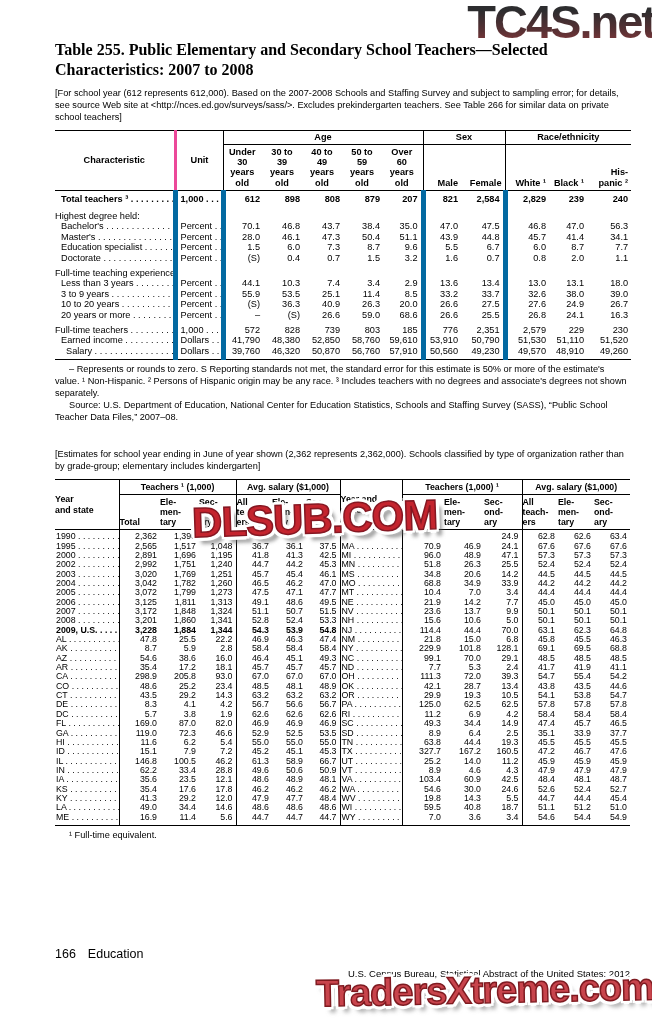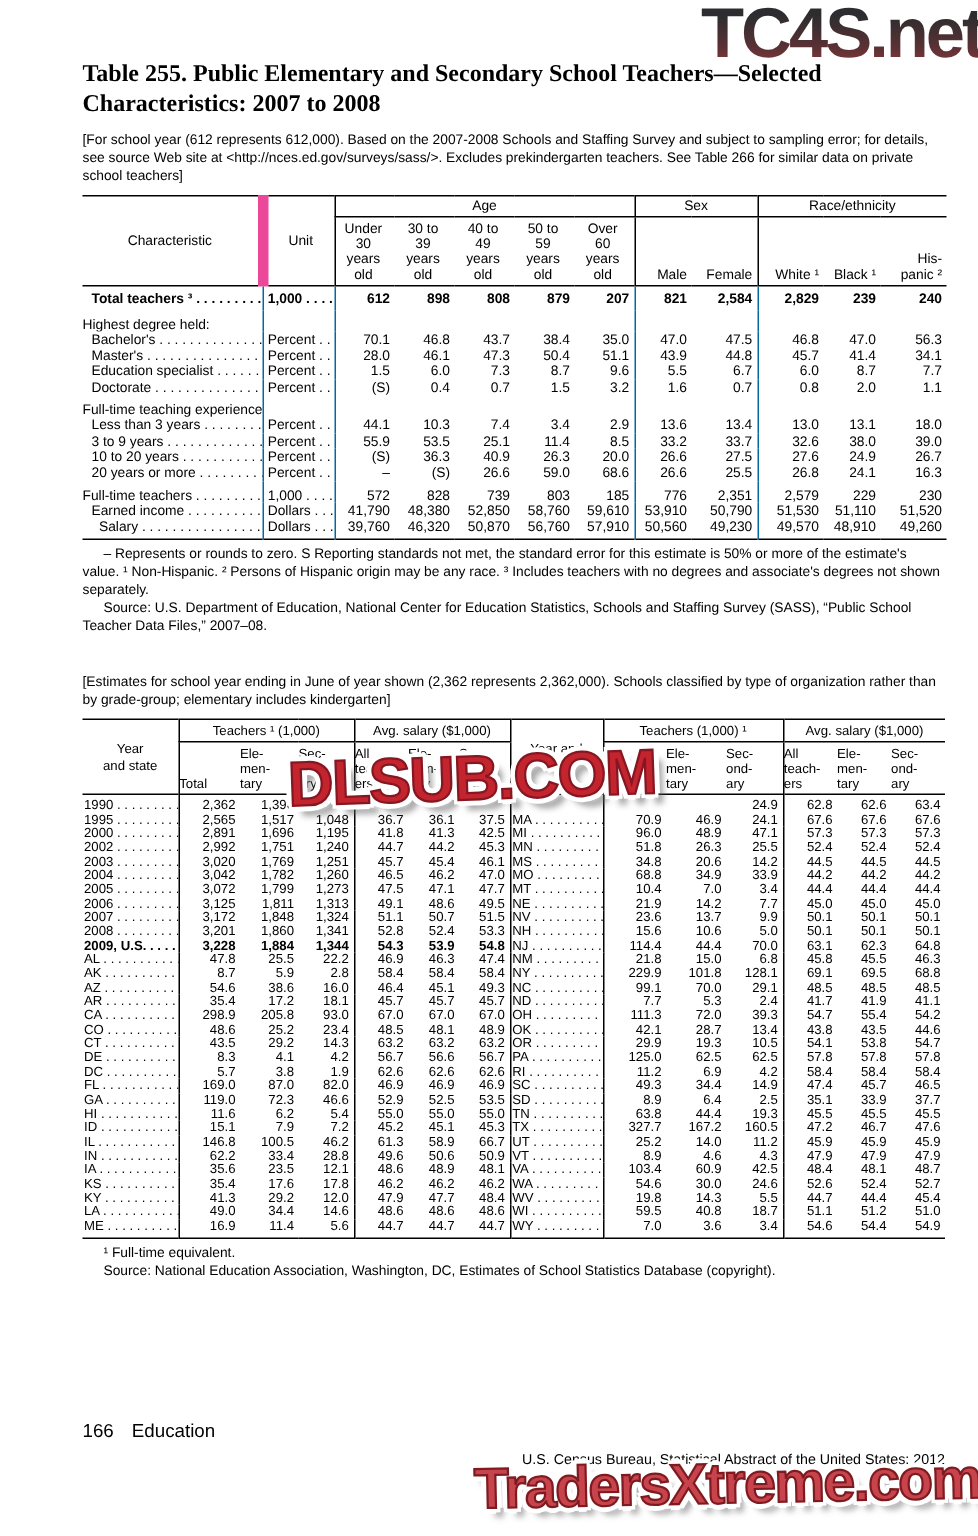--- a/index.html
+++ b/index.html
@@ -2,48 +2,48 @@
 <html><head>
 <meta charset="utf-8">
 <style>
   *{margin:0;padding:0;box-sizing:border-box}
   html,body{width:652px;height:1024px}
   body{position:relative;background:#fff;color:#000;font-family:"Liberation Sans",sans-serif;overflow:hidden}
   .content{padding:40px 22px 0 55px}
   .tbl-title{font-family:Liberation Serif, serif;font-weight:bold;font-size:16px;line-height:1.28;margin-bottom:7px}
   .headnote{font-size:9.2px;line-height:1.3;margin-bottom:6px}
   table{border-collapse:collapse;table-layout:fixed;width:100%;border-top:1.5px solid #000;border-bottom:1.5px solid #000}
-  th{font-weight:normal;font-size:inherit}
+  th{font-weight:bold;font-size:inherit}
   .bold{font-weight:bold}
   tr.gap td{padding-top:4px}
   .lt{display:inline}
   .lt.leader::after{content:" . . . . . . . . . . . . . . . . . . . . . . . . . . . . . . . . . ."}
   .ind1 .lt{padding-left:6px;display:inline-block}
   .ind2 .lt{padding-left:11px;display:inline-block}
   
   .t255{font-size:9.2px}
   .t255 thead{border-bottom:1px solid #000}
   .t255 .grp{text-align:center;border-bottom:1px solid #000;border-left:1px solid #000;padding:1px 0 2px}
   .t255 .hc,.t255 .hu{vertical-align:middle;text-align:center}
-  .t255 .hu{border-left:7px solid #ec4899}
+  .t255 .hu{border-left:3px solid #ec4899}
   .t255 .sub{vertical-align:bottom;text-align:center;white-space:pre-line;line-height:1.12;padding:2px 2px 2px 0}
   .t255 .sub.r{text-align:right;padding-right:3px}
   .t255 th.c0,.t255 th.c5,.t255 th.c7{border-left:1px solid #000}
   .t255 td{line-height:10.6px;vertical-align:bottom;font-size:9.2px}
   .t255 td.num{text-align:right;padding-right:3px;white-space:nowrap}
-  .t255 td.unit,.t255 td.c0,.t255 td.c5,.t255 td.c7{border-left:1px solid #0369a1}
+  .t255 td.unit,.t255 td.c0,.t255 td.c5,.t255 td.c7{border-left:5px solid #0369a1}
   .t255 td.lbl,.t255 td.unit{overflow:hidden;white-space:nowrap}
   .t255 td.unit{padding-left:3px}
   .t255 tbody tr:first-child td{padding-top:3px;padding-bottom:2px}
   .t255 tbody tr:last-child td{padding-bottom:3px}
   
   .t256{font-size:8.8px}
   .t256 thead{border-bottom:1px solid #000}
   .t256 .grp{border-bottom:1px solid #000;border-left:1px solid #000;padding:2px 0}
-  .t256 .ys{vertical-align:middle;text-align:center;white-space:pre-line;line-height:1.25}
+  .t256 .ys{vertical-align:middle;text-align:left;white-space:pre-line;line-height:1.25}
   .t256 th.bl,.t256 td.bl{border-left:1px solid #000}
   .t256 .sub{vertical-align:bottom;text-align:left;white-space:pre-line;line-height:1.15;padding:2px 3px 2px 0}
   .t256 td{line-height:9.35px;vertical-align:bottom}
   .t256 td.num{text-align:right;padding-right:3px;white-space:nowrap}
   .t256 td.lbl{overflow:hidden;white-space:nowrap;padding-left:1px}
   .t256 tbody tr:first-child td{padding-top:2px}
   .t256 tbody tr:last-child td{padding-bottom:3px}
   
   .footnote,.source{font-size:9.2px;line-height:1.3;text-indent:14px}
   .after-table{margin-top:4px}
@@ -891,21 +891,20 @@
             <td class="num v1">3.6</td>
             <td class="num v2">3.4</td>
             <td class="num v3 bl">54.6</td>
             <td class="num v4">54.4</td>
             <td class="num v5">54.9</td>
           </tr>
         </tbody>
     </table>
 
     <div class="footnote after-table">¹ Full-time equivalent.</div>
-    <div class="source">Source: National Education Association, Washington, DC, Estimates of School Statistics Database (copyright).</div>
   </div>
 
 </div>
 
 <div class="footer-left">
   <span class="pg">166</span><span>Education</span>
 </div>
 <div class="footer-right">U.S. Census Bureau, Statistical Abstract of the United States: 2012</div>
 
 <div class="wm wm-mid" style="color: rgb(196, 36, 46);">DLSUB.COM</div>

